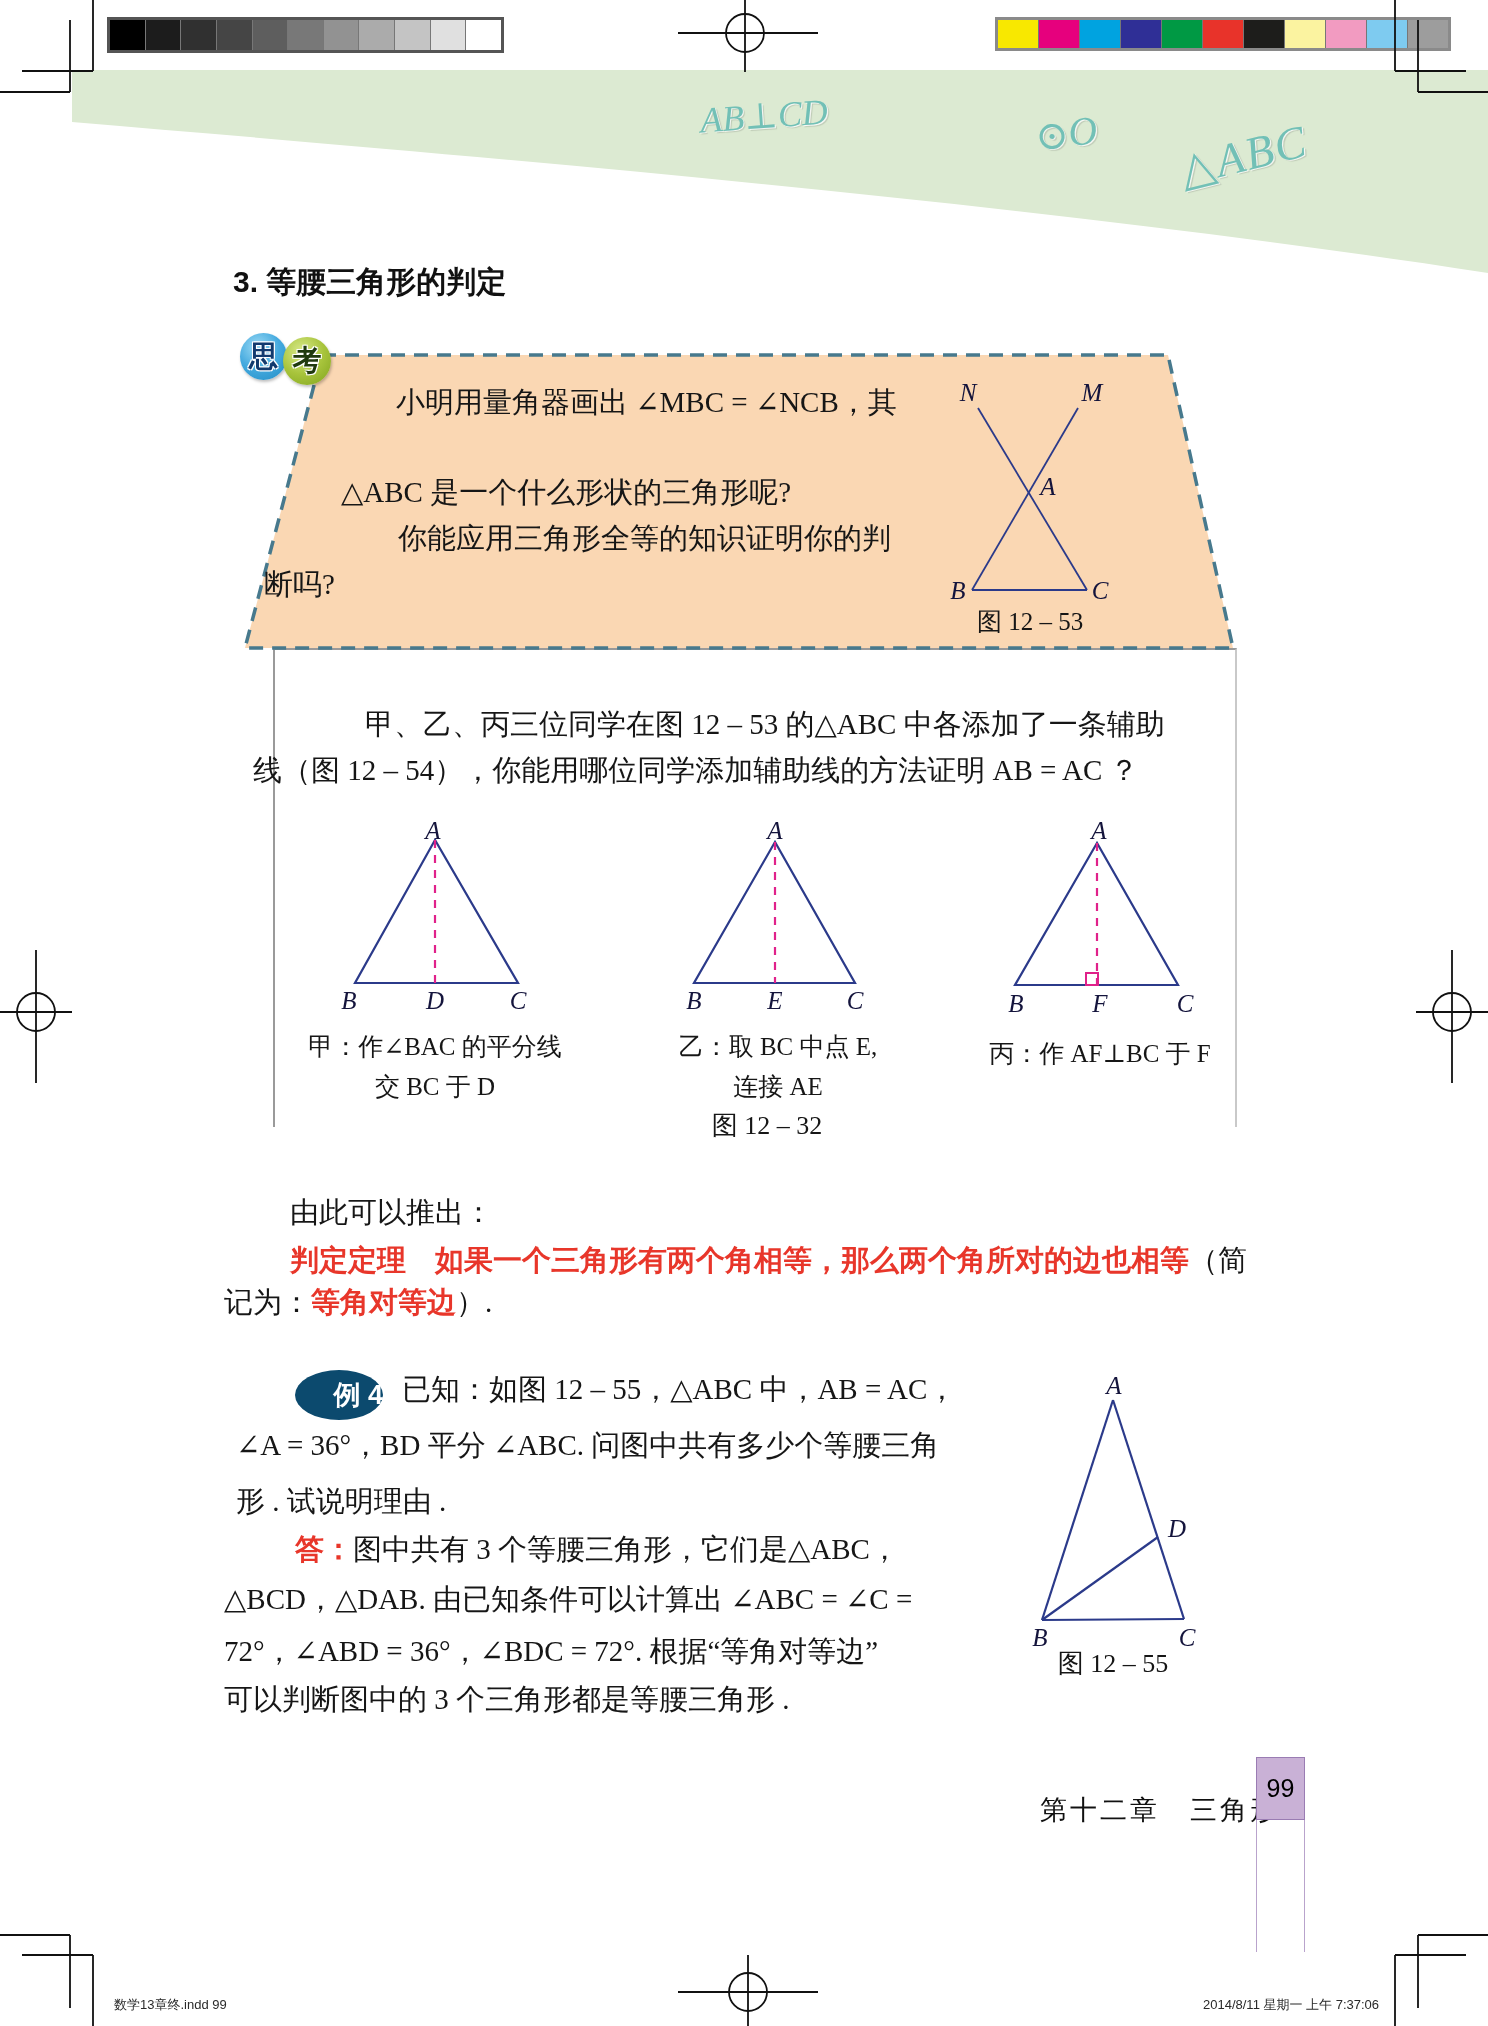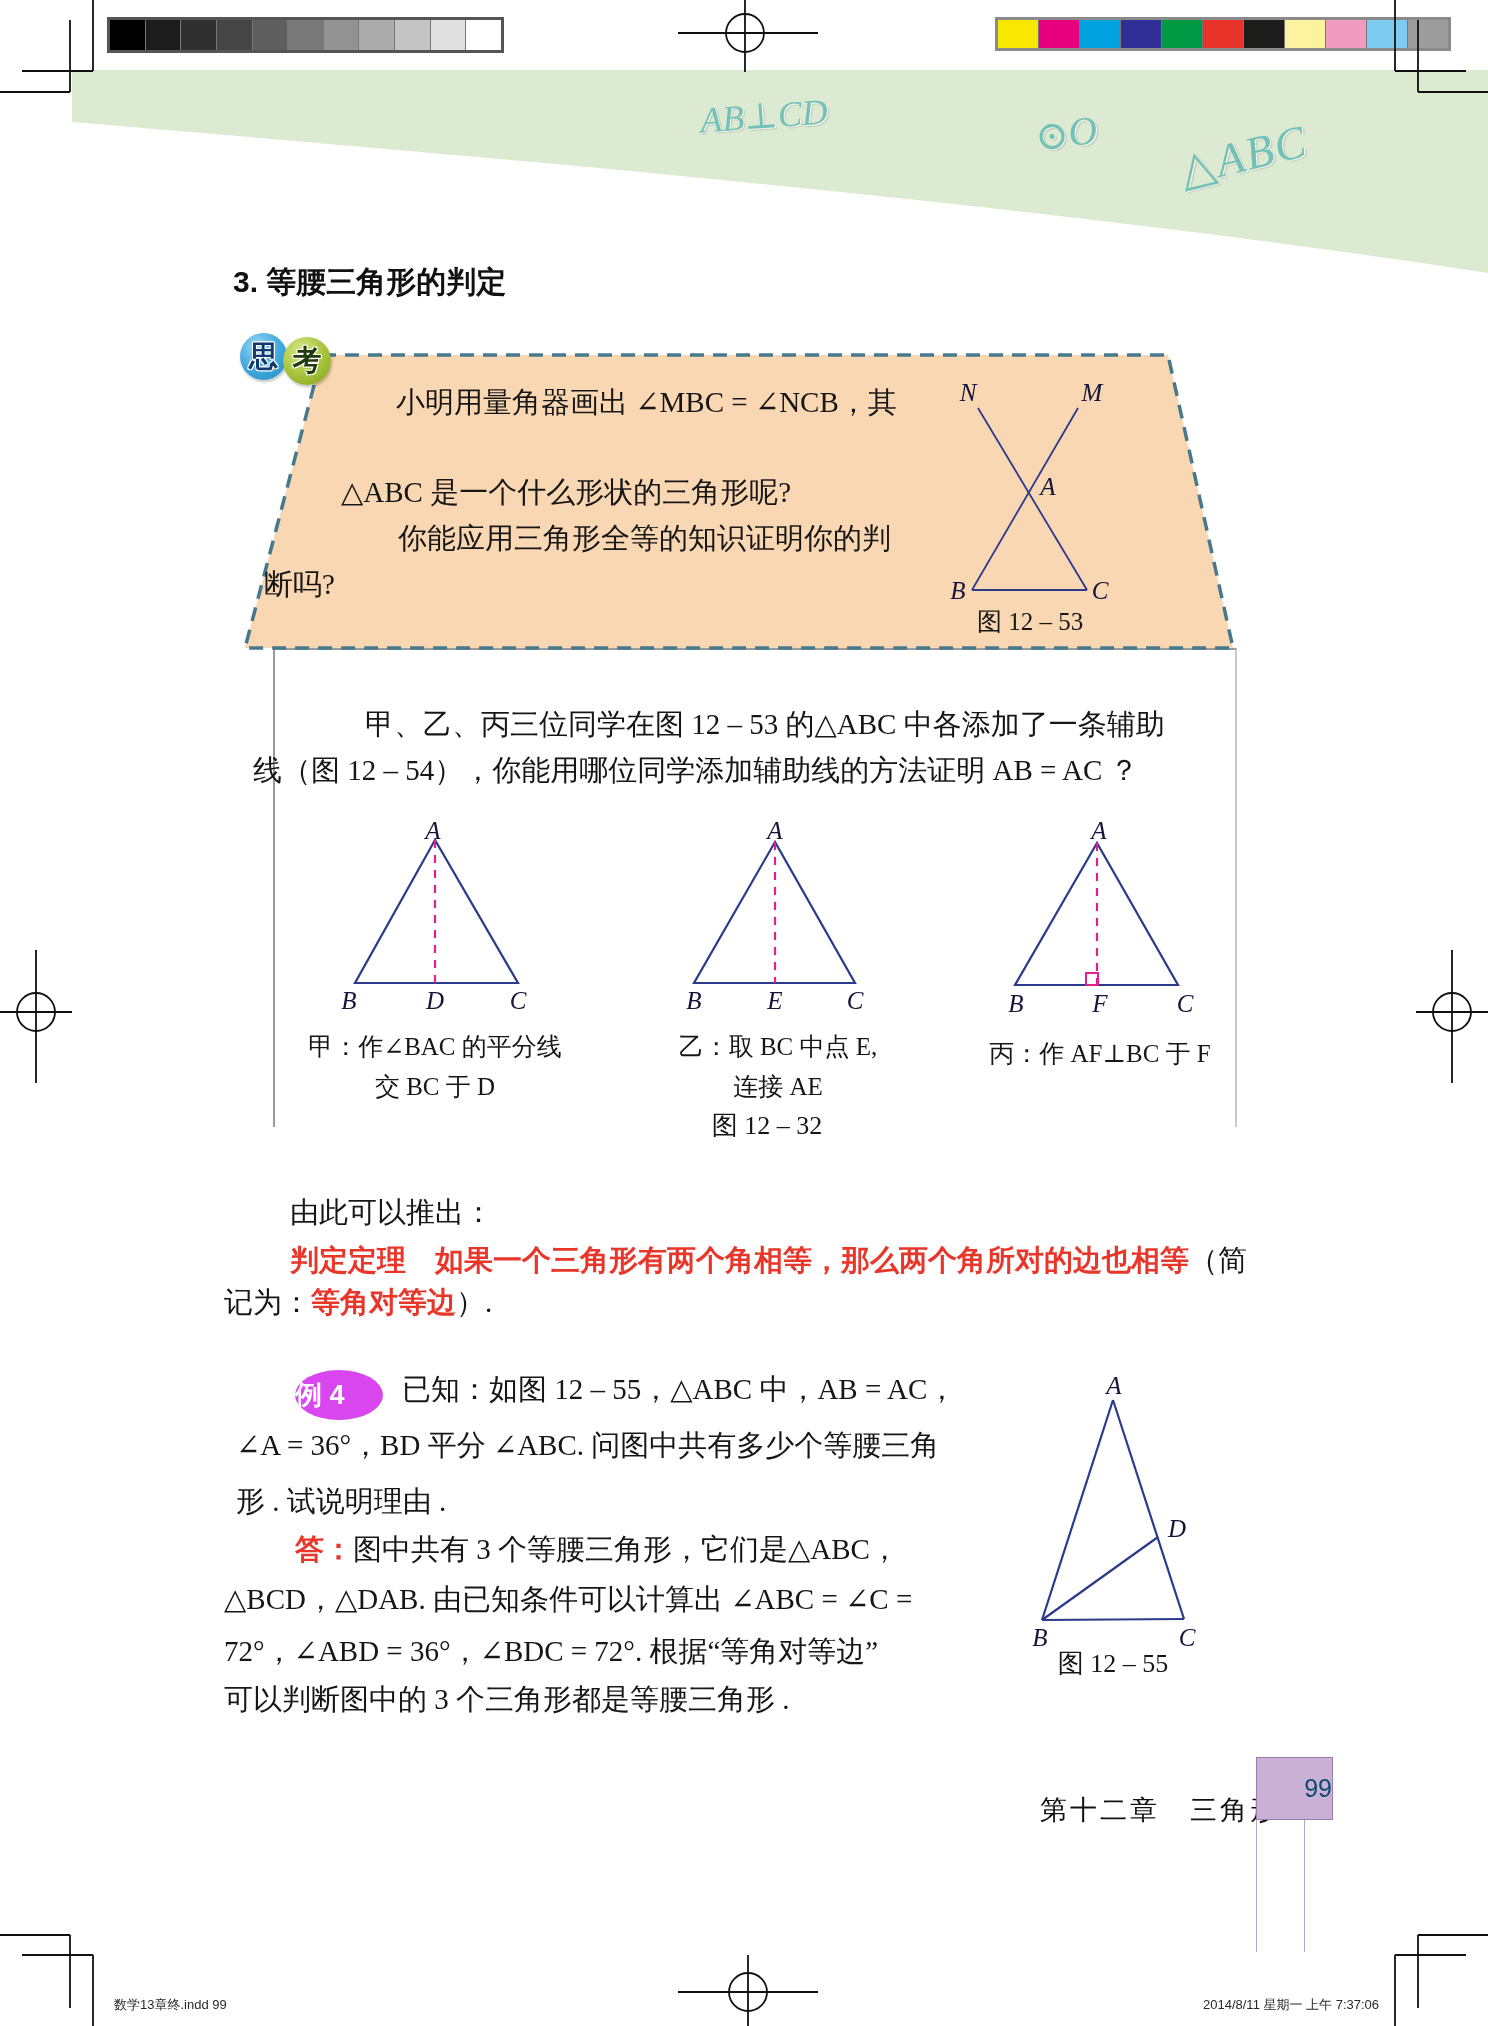--- a/index.html
+++ b/index.html
@@ -24,24 +24,24 @@
          text-shadow:-1px -1px 0 #fff,1px -1px 0 #fff,-1px 1px 0 #fff,1px 1px 0 #fff;
          box-shadow:1px 2px 3px rgba(0,0,0,.25);}
   #badge-si{left:240px;top:333px;width:47px;height:47px;color:#123a6e;
          background:radial-gradient(circle at 38% 30%, #9fdcf5 0%, #45aadf 48%, #1f8cc4 100%);z-index:6;}
   #badge-kao{left:283px;top:337px;width:48px;height:48px;color:#203a0e;
          background:radial-gradient(circle at 38% 30%, #d8e98a 0%, #a8c43c 50%, #7fa31d 100%);z-index:7;}
   #white-panel{position:absolute;left:273px;top:648px;width:960px;height:477px;background:#fff;
          border-top:2px solid #9a9a9a;border-left:2px solid #9a9a9a;border-right:2px solid #c9c9c9;z-index:1;}
   #vector-layer{position:absolute;left:0;top:0;z-index:3;pointer-events:none;}
   .txt-layer{z-index:5;}
-  #ex-badge{left:295px;top:1370px;width:88px;height:50px;border-radius:50%;background:#d946ef;
-         color:#fff;font:700 27px/50px "Liberation Sans","DejaVu Sans",sans-serif;text-align:left;z-index:5;}
+  #ex-badge{left:295px;top:1370px;width:88px;height:50px;border-radius:50%;background:#0c4a6e;
+         color:#fff;font:700 27px/50px "Liberation Sans","DejaVu Sans",sans-serif;text-align:right;z-index:5;}
   #page-tab{left:1256px;top:1757px;width:47px;height:61px;background:#c9b1d6;border:1px solid #9a7cb3;
-         font:25px/61px "Liberation Sans","DejaVu Sans",sans-serif;color:#0c4a6e;text-align:right;z-index:5;padding-left:28px;}
+         font:25px/61px "Liberation Sans","DejaVu Sans",sans-serif;color:#000000;text-align:center;z-index:5;}
   #page-tab-strip{left:1256px;top:1819px;width:47px;height:133px;background:#fff;
          border-left:1px solid #b9a3cc;border-right:1px solid #b9a3cc;z-index:4;}
   .imprint{font:13px/1 "Liberation Sans","DejaVu Sans",sans-serif;color:#2a2a2a;}
 </style>
 </head>
 <body>
 
 <div id="page">
 
   <div id="graybar" class="bar">

